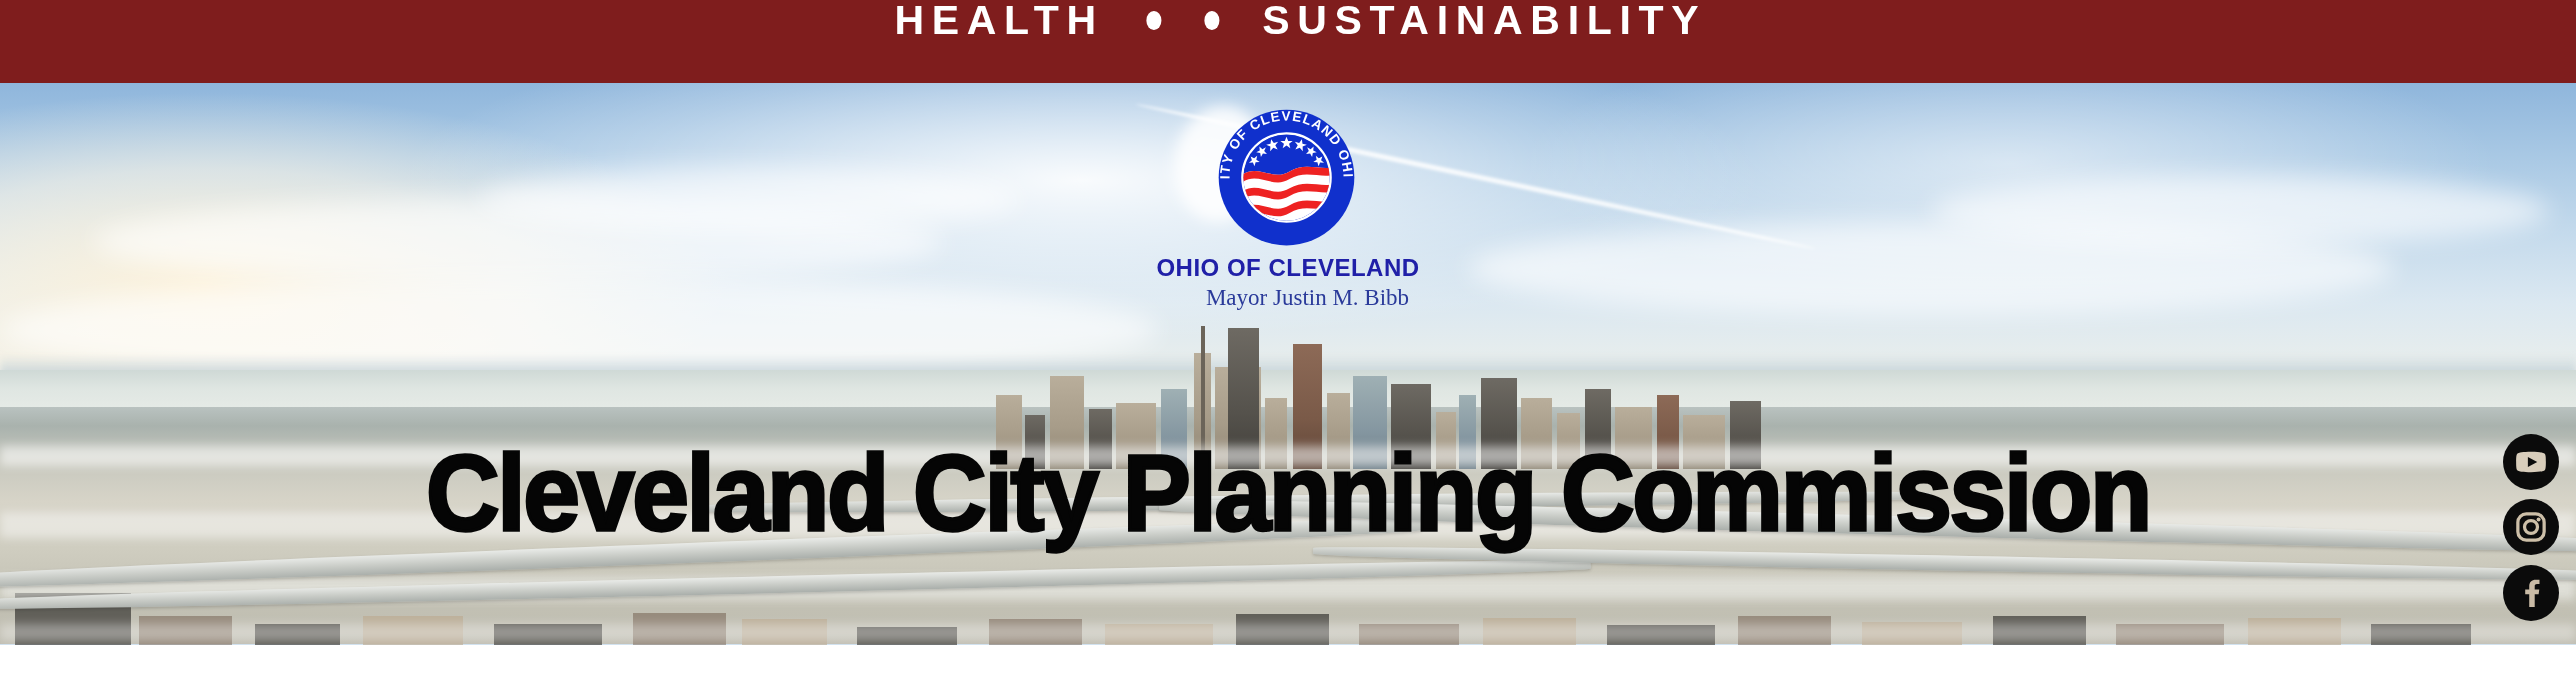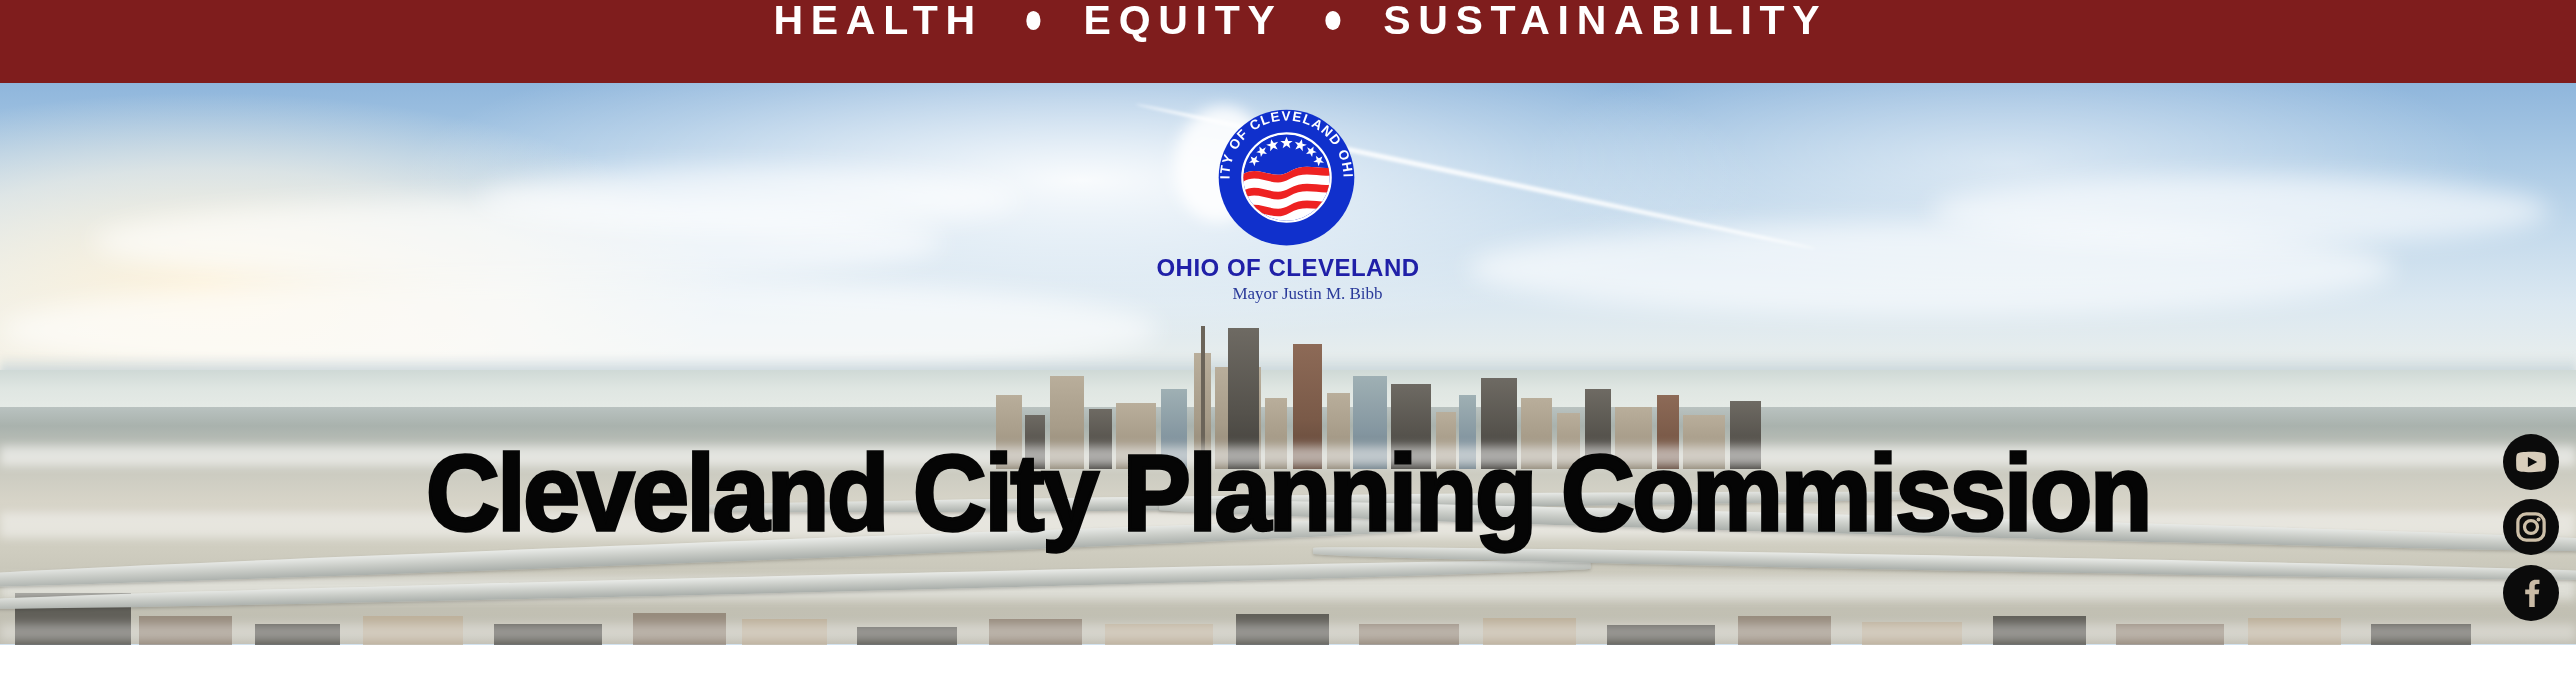--- a/index.html
+++ b/index.html
@@ -130,21 +130,21 @@
     position:absolute; left:0; top:255px; width:2576px;
     text-align:center; z-index:30;
   }
   #brand-city{
     font-family:"Liberation Sans",sans-serif;
     font-weight:700; font-size:24px; letter-spacing:0.5px;
     color:#2020A8; line-height:1.08; white-space:nowrap;
   }
   #brand-mayor{
     font-family:"Liberation Serif",serif;
-    font-size:17px; color:#2a3a9a; line-height:1.2;
+    font-size:23px; color:#2a3a9a; line-height:1.2;
     margin-top:3.1px; white-space:nowrap;padding-left:39px;
   }
 
   
   #title{
     position:absolute; left:0; top:439px; width:2576px;
     text-align:center; z-index:32;
     font-family:"Liberation Sans",sans-serif;
     font-weight:700;
     font-size:102px;
@@ -178,21 +178,20 @@
 </style>
 </head>
 <body>
 
 <div id="page">
 
   <div id="tagline-bar">
     <div id="tagline-inner">
       <span class="tagline-word">HEALTH</span>
       <span class="tagline-dot"></span>
-      <span class="tagline-word">EQUITY</span>
       <span class="tagline-dot"></span>
       <span class="tagline-word">SUSTAINABILITY</span>
     </div>
   </div>
 
   <div id="photo">
 
     <div id="sky"></div>
     <div class="cloudwisp" id="cw1"></div>
     <div class="cloudwisp" id="cw2"></div>

